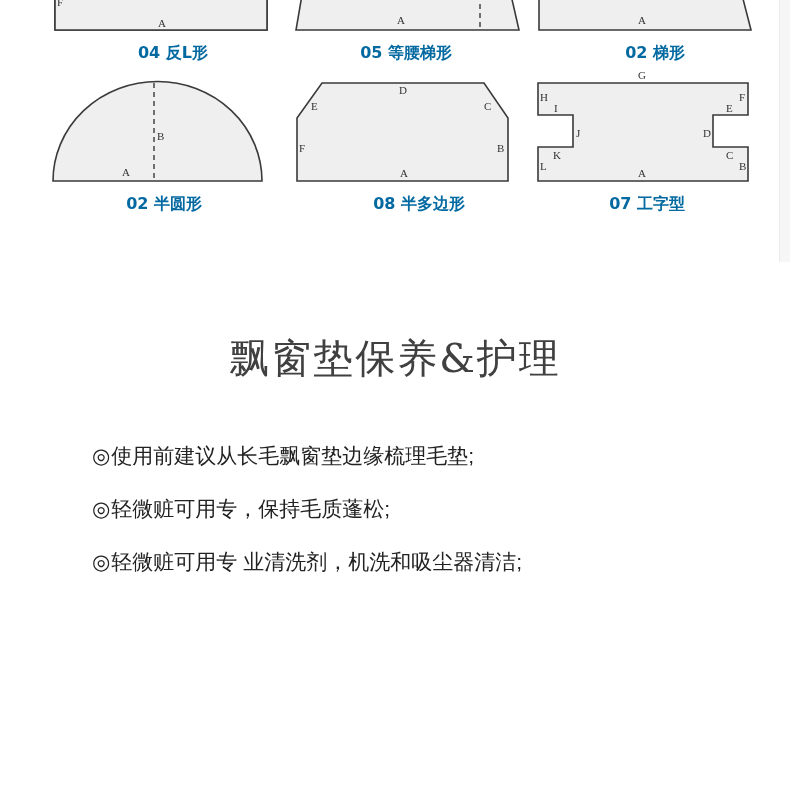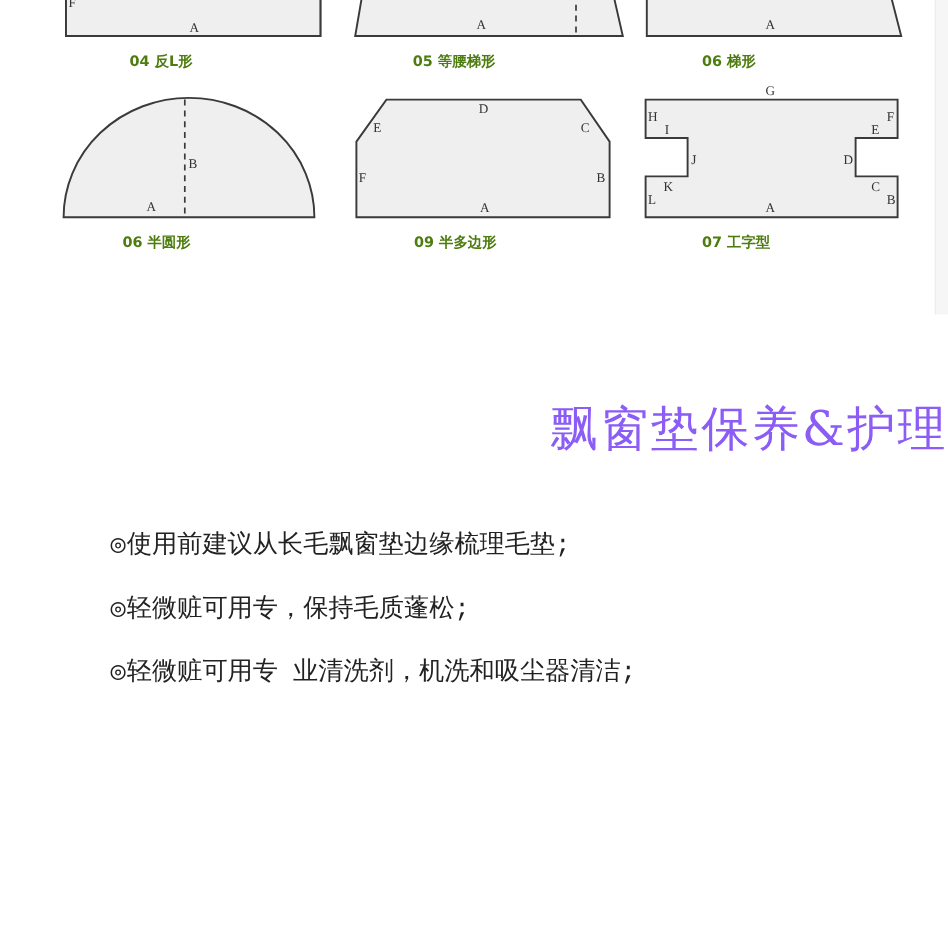--- a/index.html
+++ b/index.html
@@ -9,33 +9,33 @@
     font-family: "DejaVu Sans", sans-serif; color: #1a1a1a;
   }
   .right-strip {
     position: absolute; left: 779px; top: 0; width: 11px; height: 262px;
     background: #f6f6f6; border-left: 1px solid #ececec;
   }
   .shape-cell { position: absolute; }
   .shape-cell svg { position: absolute; left: 0; top: 0; overflow: visible; }
   .shape-label {
     position: absolute; font-family: "DejaVu Sans", sans-serif;
-    font-size: 12px; font-weight: bold; color: #4d7c0f; white-space: nowrap;
-    text-align: left;
+    font-size: 16px; font-weight: bold; color: #0369a1; white-space: nowrap;
+    text-align: right;
   }
   .lbl { font-family: "Liberation Serif", serif; font-size: 11px; fill: #333; }
   .section-title {
-    position: absolute; left: 0; width: 790px; top: 333px; text-align: right;
-    font-family: "DejaVu Serif", serif; font-size: 40px; color: #8b5cf6;
+    position: absolute; left: 0; width: 790px; top: 333px; text-align: center;
+    font-family: "DejaVu Serif", serif; font-size: 40px; color: #404040;
     letter-spacing: 2px; line-height: 50px;
   }
   .care-list { position: absolute; left: 92px; top: 441px; margin: 0; padding: 0; list-style: none; }
   .care-item {
     height: 53px; line-height: 30px; font-size: 21px; color: #222;
-    font-family: Liberation Mono, monospace; white-space: nowrap;
+    font-family: Liberation Sans, sans-serif; white-space: nowrap;
   }
   .care-item .bullet { font-size: 21px; margin-right: 1px; }
 </style>
 </head>
 <body>
 
 <div class="right-strip"></div>
 
 <div class="shape-cell" style="left:0;top:0;width:270px;height:65px;">
   <svg width="270" height="40">
@@ -48,53 +48,53 @@
   <div class="shape-label" style="left:108px;top:43px;width:100px;">04 反L形</div>
 </div>
 
 <div class="shape-cell" style="left:0;top:0;width:790px;height:65px;">
   <svg width="790" height="40">
     <polygon points="302,-5 511,-5 519,30 296,30" fill="#efefef" stroke="none"></polygon>
     <polyline points="302,-5 296,30 519,30 511,-5" fill="none" stroke="#3a3a3a" stroke-width="1.6"></polyline>
     <line x1="480" y1="-5" x2="480" y2="30" stroke="#3a3a3a" stroke-width="1.4" stroke-dasharray="5,4"></line>
     <text class="lbl" x="397" y="24">A</text>
   </svg>
-  <div class="shape-label" style="left:344px;top:43px;width:120px;">05 等腰梯形</div>
+  <div class="shape-label" style="left:332px;top:43px;width:120px;">05 等腰梯形</div>
 </div>
 
 <div class="shape-cell" style="left:0;top:0;width:790px;height:65px;">
   <svg width="790" height="40">
     <polygon points="539,-5 742,-5 751,30 539,30" fill="#efefef" stroke="none"></polygon>
     <polyline points="539,-5 539,30 751,30 742,-5" fill="none" stroke="#3a3a3a" stroke-width="1.6"></polyline>
     <text class="lbl" x="638" y="24">A</text>
   </svg>
-  <div class="shape-label" style="left:585px;top:43px;width:100px;">06 梯形</div>
+  <div class="shape-label" style="left:585px;top:43px;width:100px;">02 梯形</div>
 </div>
 
 <div class="shape-cell" style="left:0;top:0;width:790px;height:220px;">
   <svg width="790" height="220">
     <path d="M53,181 A104,99 0 0 1 262,181 Z" fill="#efefef" stroke="#3a3a3a" stroke-width="1.6"></path>
     <line x1="154" y1="83" x2="154" y2="181" stroke="#3a3a3a" stroke-width="1.4" stroke-dasharray="5,4"></line>
     <text class="lbl" x="157" y="140">B</text>
     <text class="lbl" x="122" y="176">A</text>
   </svg>
-  <div class="shape-label" style="left:102px;top:194px;width:100px;">06 半圆形</div>
+  <div class="shape-label" style="left:102px;top:194px;width:100px;">02 半圆形</div>
 </div>
 
 <div class="shape-cell" style="left:0;top:0;width:790px;height:220px;">
   <svg width="790" height="220">
     <polygon points="322,83 484,83 508,118 508,181 297,181 297,118" fill="#efefef" stroke="#3a3a3a" stroke-width="1.6"></polygon>
     <text class="lbl" x="399" y="94">D</text>
     <text class="lbl" x="311" y="110">E</text>
     <text class="lbl" x="484" y="110">C</text>
     <text class="lbl" x="299" y="152">F</text>
     <text class="lbl" x="497" y="152">B</text>
     <text class="lbl" x="400" y="177">A</text>
   </svg>
-  <div class="shape-label" style="left:345px;top:194px;width:120px;">09 半多边形</div>
+  <div class="shape-label" style="left:345px;top:194px;width:120px;">08 半多边形</div>
 </div>
 
 <div class="shape-cell" style="left:0;top:0;width:790px;height:220px;">
   <svg width="790" height="220">
     <polygon points="538,83 748,83 748,115 713,115 713,147 748,147 748,181 538,181 538,147 573,147 573,115 538,115" fill="#efefef" stroke="#3a3a3a" stroke-width="1.6"></polygon>
     <text class="lbl" x="638" y="79">G</text>
     <text class="lbl" x="540" y="101">H</text>
     <text class="lbl" x="739" y="101">F</text>
     <text class="lbl" x="554" y="112">I</text>
     <text class="lbl" x="726" y="112">E</text>

